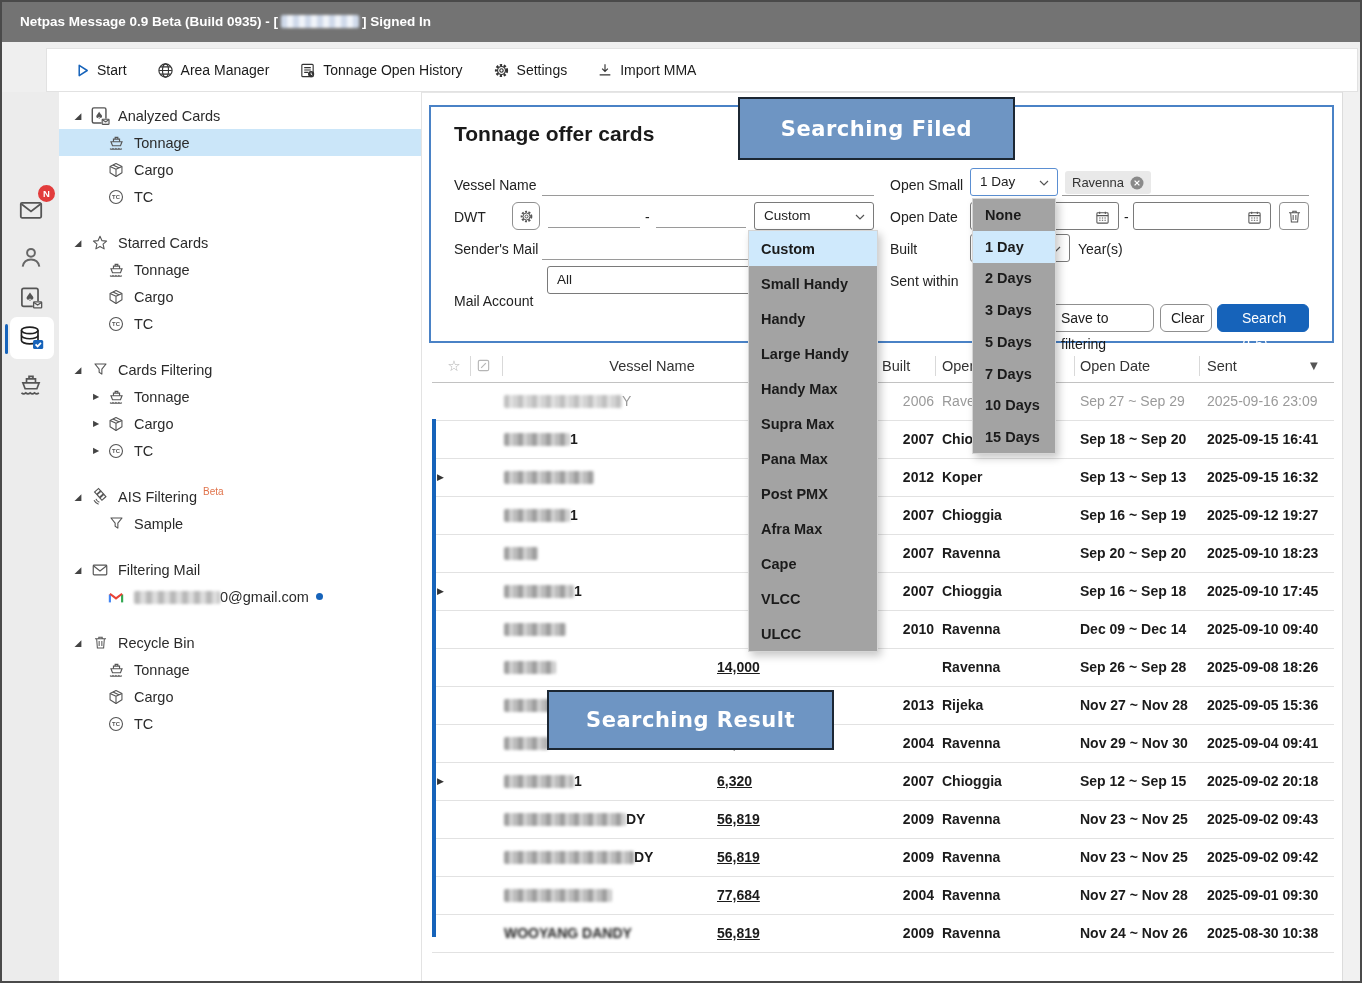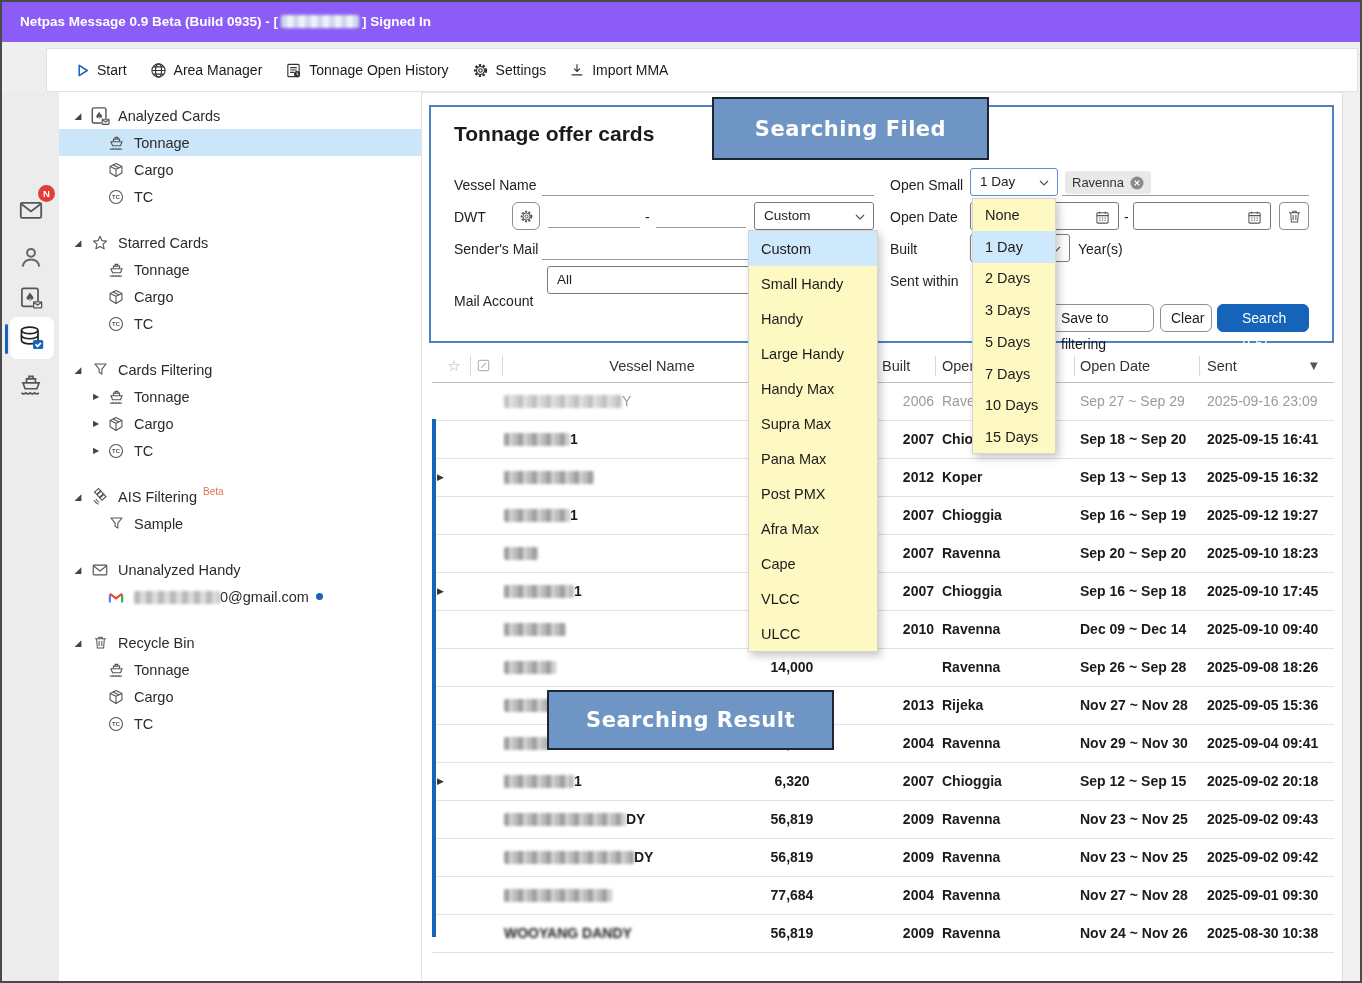--- a/index.html
+++ b/index.html
@@ -1,29 +1,29 @@
 <!DOCTYPE html>
 <html><head>
 <meta charset="utf-8">
 <style>
   html,body{margin:0;padding:0;background:#9aa0a6;font-family:"Liberation Sans","DejaVu Sans",sans-serif;}
   .win{position:relative;width:1362px;height:983px;background:#fff;border:2px solid #4a4a4a;box-sizing:border-box;overflow:hidden;}
   .glyph{font-family:"DejaVu Sans",sans-serif;}
   .icon{display:inline-flex;align-items:center;justify-content:center;line-height:0;}
   .icon svg{display:block;}
   
-  .titlebar{position:absolute;left:0;top:0;width:100%;height:40px;background:#8b5cf6;color:#fff;
+  .titlebar{position:absolute;left:0;top:0;width:100%;height:40px;background:#737373;color:#fff;
     font-size:13.5px;font-weight:bold;line-height:40px;padding-left:18px;box-sizing:border-box;white-space:nowrap;}
   .redact{display:inline-block;height:13px;border-radius:2px;
     background:repeating-linear-gradient(90deg,#b9b9b9 0 6px,#dcdcdc 6px 12px);filter:blur(1.6px);vertical-align:-2px;}
   .tb-redact{width:78px;background:repeating-linear-gradient(90deg,#cfd9ea 0 6px,#f0f4fa 6px 12px);margin:0 3px;}
   
   .topband{position:absolute;left:0;top:40px;width:100%;height:50px;background:#efefef;}
   .toolbar{position:absolute;left:44px;top:46px;width:1312px;height:44px;background:#fff;border:1px solid #e2e2e2;
-    box-sizing:border-box;display:flex;align-items:center;padding-left:28px;gap:23px;}
+    box-sizing:border-box;display:flex;align-items:center;padding-left:28px;gap:30px;}
   .tb-item{display:flex;align-items:center;gap:7px;font-size:14px;color:#1b1b1b;cursor:default;}
   
   .rail{position:absolute;left:0;top:90px;width:57px;height:891px;background:#ececec;}
   .rail-item{position:absolute;left:0;width:57px;height:40px;display:flex;align-items:center;justify-content:center;}
   .rail-sel{position:absolute;left:8px;width:44px;height:42px;background:#fff;border-radius:7px;}
   .rail-selbar{position:absolute;left:3px;width:3px;height:30px;background:#1663BA;border-radius:2px;}
   .badge{position:absolute;left:34px;top:-7px;width:17px;height:17px;background:#e23c3c;border:2px solid #ececec;
     border-radius:50%;color:#fff;font-size:9.5px;font-weight:bold;text-align:center;line-height:17px;}
   
   .sidebar{position:absolute;left:57px;top:90px;width:363px;height:891px;background:#fff;border-right:1px solid #e3e3e3;
@@ -52,37 +52,37 @@
   .bbox{border:1px solid #7a7a7a;border-radius:3px;background:#fff;box-sizing:border-box;height:28px;font-size:13.5px;
     color:#222;line-height:26px;padding-left:9px;}
   .chev{position:absolute;right:8px;top:11px;}
   .sq-btn{border:1px solid #8f8f8f;border-radius:6px;background:#fff;box-sizing:border-box;display:flex;align-items:center;justify-content:center;}
   .tag{position:absolute;background:#e9e9e9;border-radius:3px;height:23px;display:flex;align-items:center;gap:6px;
     padding:0 7px;font-size:13px;color:#333;}
   .btn{position:absolute;height:28px;border:1px solid #8f8f8f;border-radius:6px;background:#fff;font-size:14px;color:#1b1b1b;
     line-height:26px;text-align:left;box-sizing:border-box;padding:0 10px;}
   .btn-primary{background:#1663BA;border-color:#1663BA;color:#fff;}
   
-  .dd{position:absolute;background:#fef9c3;border:1px solid #d5d5d5;box-shadow:3px 4px 8px rgba(0,0,0,.22);z-index:40;}
+  .dd{position:absolute;background:#a3a3a3;border:1px solid #d5d5d5;box-shadow:3px 4px 8px rgba(0,0,0,.22);z-index:40;font-weight:bold;}
   .dd-item{font-size:14.5px;color:#1b1b1b;padding-left:12px;white-space:nowrap;display:flex;align-items:center;}
   .dd-item.sel{background:#cfe9fc;}
   
   .ov{position:absolute;background:#6e95c3;border:2px solid #1c2733;color:#fff;font-weight:bold;font-size:21px;
     display:flex;align-items:center;justify-content:center;letter-spacing:.5px;z-index:50;font-family:"DejaVu Sans",sans-serif;}
   
   .table{position:absolute;left:430px;top:348px;width:902px;}
   .thead{position:relative;height:32px;border-bottom:1px solid #c2c2c2;font-size:14.5px;color:#333;}
   .thead .hc{position:absolute;top:0;line-height:32px;}
   .vsep{position:absolute;top:6px;width:1px;height:20px;background:#d9d9d9;}
   .t-row{position:relative;height:37px;border-bottom:1px solid #e2e2e2;font-size:14px;color:#1b1b1b;font-weight:700;}
   .t-row.muted{color:#9a9a9a;font-weight:400;}
   .t-row .tc{position:absolute;top:0;line-height:36px;white-space:nowrap;}
   .tc.exp{left:5px;font-size:9px;color:#333;}
   .tc.name{left:72px;}
-  .tc.dwt{left:285px;width:150px;text-align:center;}
+  .tc.dwt{left:285px;width:150px;text-align:left;text-decoration:underline;}
   .tc.built{left:448px;width:54px;text-align:right;}
   .tc.open{left:510px;width:130px;}
   .tc.odate{left:648px;width:130px;}
   .tc.sent{left:775px;width:125px;}
   .bluebar{position:absolute;left:0;top:69px;width:4px;height:518px;background:#1663BA;z-index:5;}
   .name-redact{background:repeating-linear-gradient(90deg,#9e9e9e 0 5px,#d2d2d2 5px 9px,#bbb 9px 14px);}
   .muted .name-redact{opacity:.65;}
   .blurtxt{filter:blur(1.4px);}
 </style>
 </head>
@@ -382,21 +382,21 @@
       <div class="tr-row tr-sec">
      <span class="arrow glyph">◢</span>
      <span class="icon">
           <svg width="18" height="18" viewBox="0 0 20 20">
             <g fill="none" stroke="#555" stroke-width="1.3">
               <rect x="2.5" y="4.5" width="15" height="11" rx="1"></rect>
               <path d="M3 5.5l7 5.5 7-5.5"></path>
             </g>
           </svg>
         </span>
-     <span class="lbl">Unanalyzed Handy</span>
+     <span class="lbl">Filtering Mail</span>
      </div>
       <div class="tr-row tr-child">
         <span class="icon">
           <svg width="18" height="18" viewBox="0 0 20 20">
             <path d="M3.2 16V7.2" stroke="#4285F4" stroke-width="2.4" fill="none"></path>
             <path d="M16.8 16V7.2" stroke="#34A853" stroke-width="2.4" fill="none"></path>
             <path d="M3.2 6.4L10 11.6L16.8 6.4" fill="none" stroke="#EA4335" stroke-width="2.4"></path>
           </svg>
         </span>
         <span class="lbl"><span class="redact" style="width:86px"></span>0@gmail.com</span>
@@ -747,16 +747,16 @@
       <div class="dd-item" style="height:31.75px">None</div>
       <div class="dd-item sel" style="height:31.75px">1 Day</div>
       <div class="dd-item" style="height:31.75px">2 Days</div>
       <div class="dd-item" style="height:31.75px">3 Days</div>
       <div class="dd-item" style="height:31.75px">5 Days</div>
       <div class="dd-item" style="height:31.75px">7 Days</div>
       <div class="dd-item" style="height:31.75px">10 Days</div>
       <div class="dd-item" style="height:31.75px">15 Days</div>
     </div>
 
-  <div class="ov" style="left:710px;top:95px;width:273px;height:59px;">Searching Filed</div>
+  <div class="ov" style="left:736px;top:95px;width:273px;height:59px;">Searching Filed</div>
   <div class="ov" style="left:545px;top:688px;width:283px;height:56px;">Searching Result</div>
 
 </div>
 
 </body></html>

